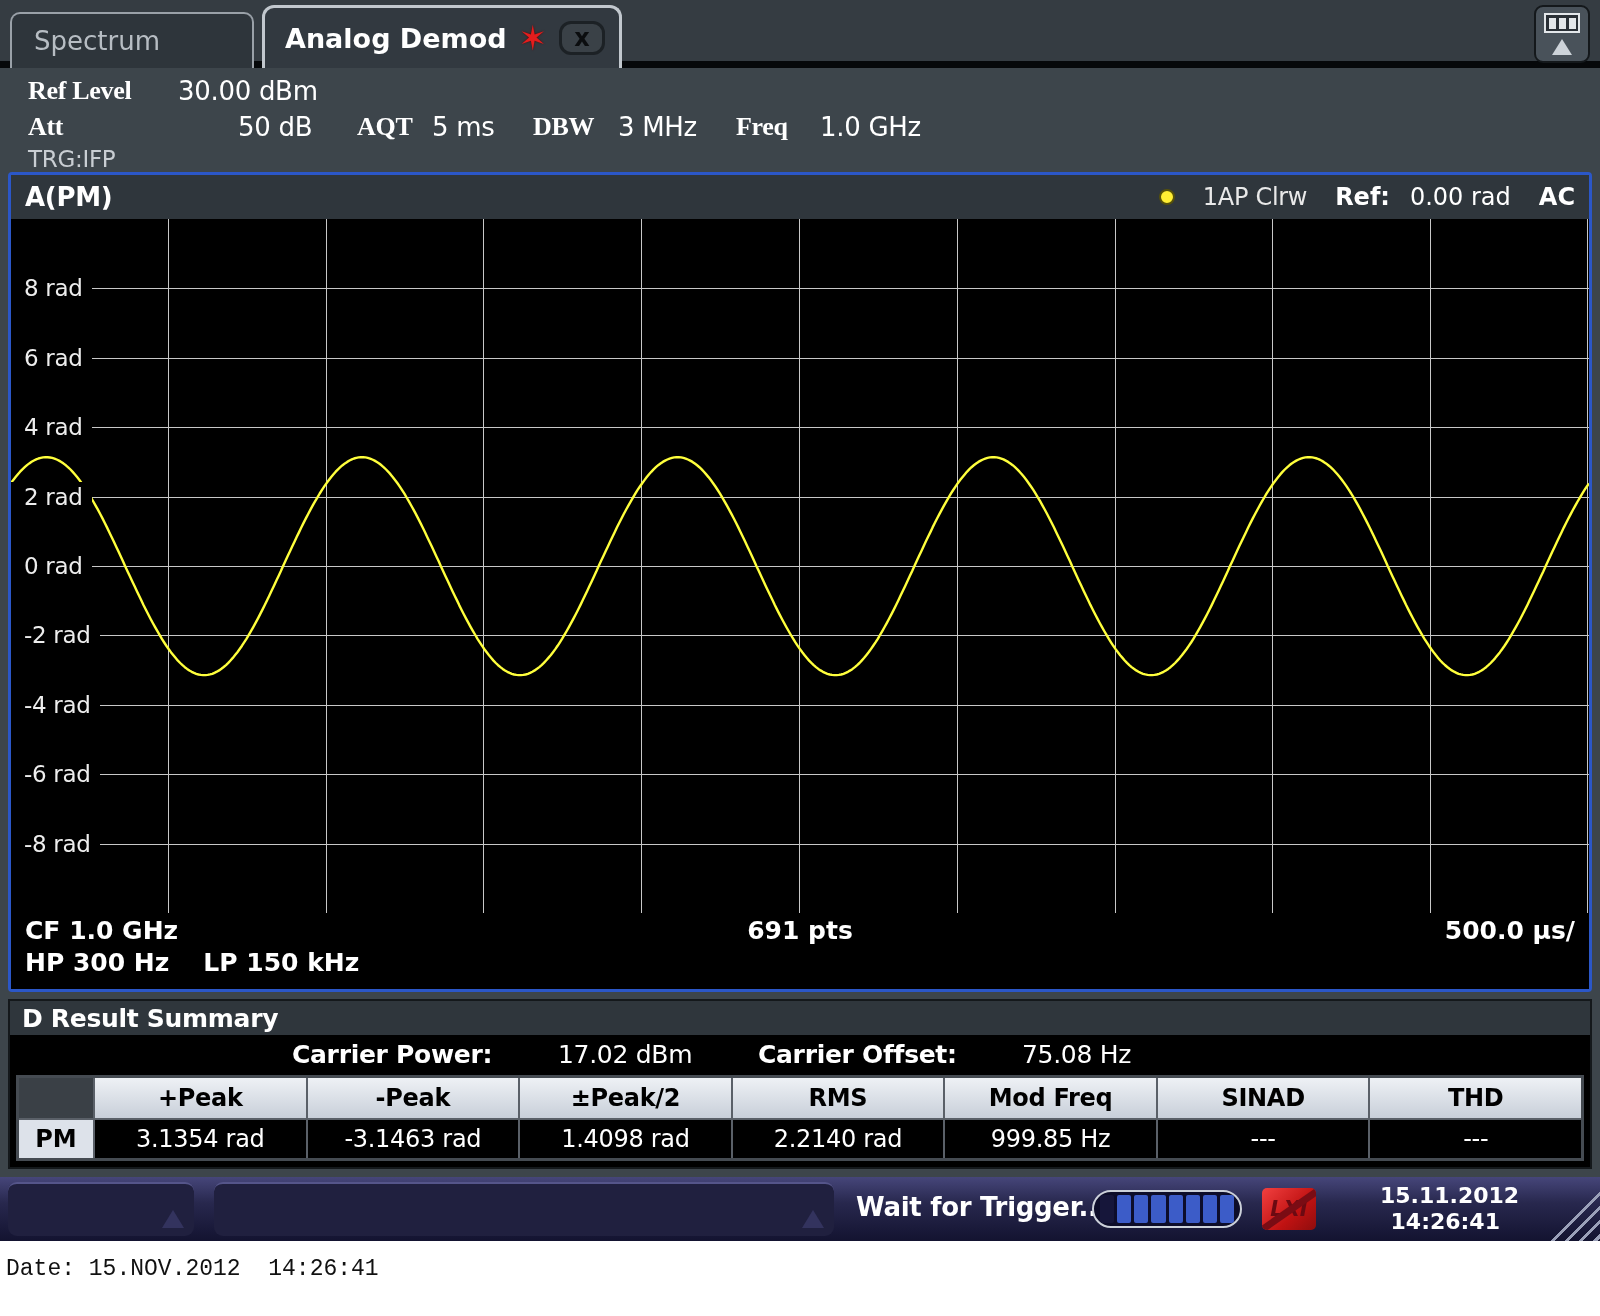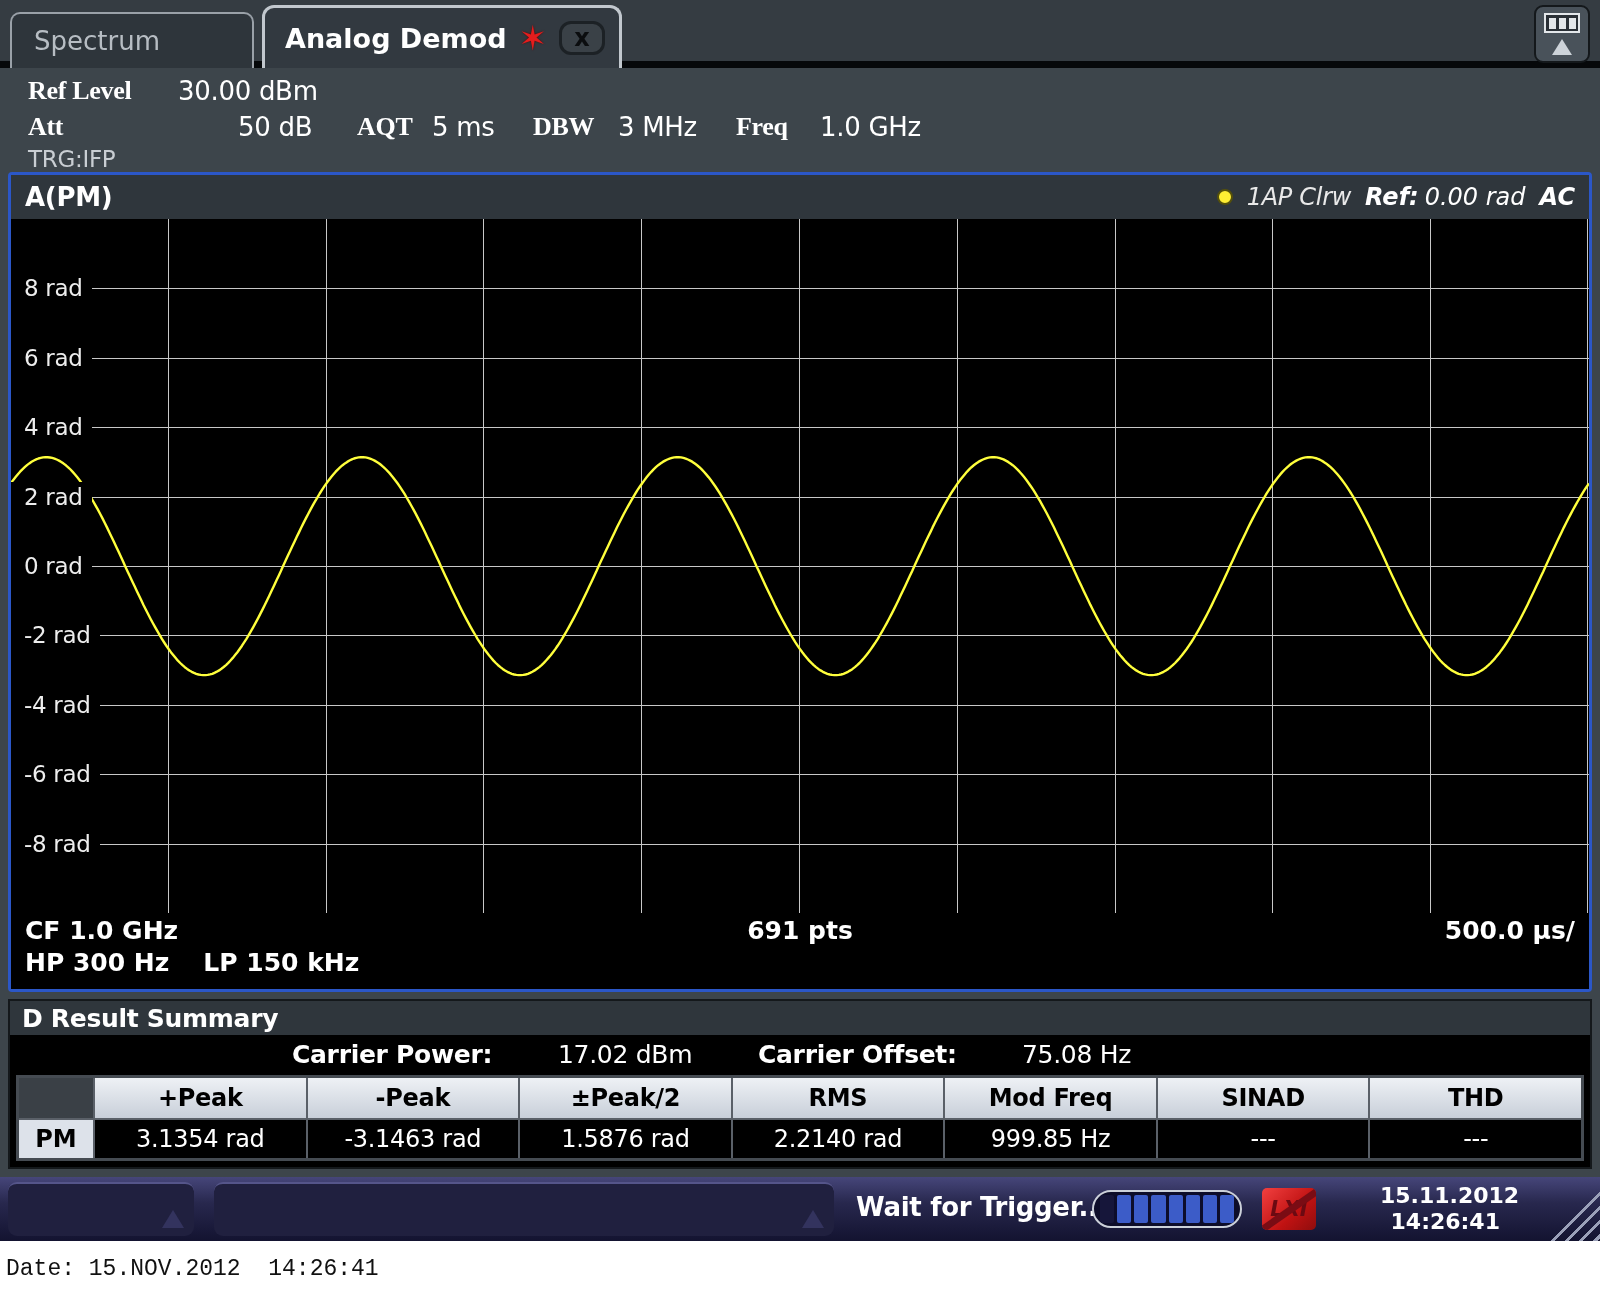--- a/index.html
+++ b/index.html
@@ -35,21 +35,21 @@
   
   .hdr { position:relative; height:104px; background:#3d454b; color:#fff; }
   .hdr span { position:absolute; font-size:26px; white-space:nowrap; letter-spacing:-0.3px; }
   .hdr .lbl { font-weight:bold;font-family:Liberation Serif, serif; }
   .hdr .trg { font-size:23px; color:#c9ced3; }
 
   
   .chart-win { position:relative; margin:0 8px; border:3px solid #2b57c8; border-radius:4px; background:#000; }
   .chart-title { display:flex; align-items:center; height:44px; background:#2f363c; padding:0 14px; color:#fff; }
   .chart-title .t { font-size:26px; font-weight:bold; letter-spacing:-0.3px; }
-  .chart-title .right { margin-left:auto; display:flex; align-items:center; gap:14px; font-size:24px;font-style:italic; }
+  .chart-title .right { margin-left:auto; display:flex; align-items:center; gap:28px; font-size:24px; }
   .trace-dot-icon { width:16px; height:16px; border-radius:50%; background:#ffee33; border:2px solid #55500a; }
   .trace-lab { color:#e9e9e9; letter-spacing:-0.3px; }
   .ref-lab { font-weight:bold; }
   .ref-val { margin-left:-8px; }
   .ac-lab { font-weight:bold; }
   .plot { position:relative; height:694px; background:#000; overflow:hidden; }
   .plot svg { position:absolute; left:0; top:0; }
   .ytick { position:absolute; left:0; z-index:2; background:#000; color:#ededed; font-size:23px;
            line-height:30px; padding:0 9px 0 13px; letter-spacing:-0.3px; }
   .chart-foot { position:relative; background:#000; color:#fff; padding:3px 14px 9px; font-weight:bold; }
@@ -220,21 +220,21 @@
           <div class="th">+Peak</div>
           <div class="th">-Peak</div>
           <div class="th">±Peak/2</div>
           <div class="th">RMS</div>
           <div class="th">Mod Freq</div>
           <div class="th">SINAD</div>
           <div class="th">THD</div>
           <div class="row-label">PM</div>
           <div class="td">3.1354 rad</div>
           <div class="td">-3.1463 rad</div>
-          <div class="td">1.5876 rad</div>
+          <div class="td">1.4098 rad</div>
           <div class="td">2.2140 rad</div>
           <div class="td">999.85 Hz</div>
           <div class="td">---</div>
           <div class="td">---</div>
         </div>
     </div>
 
     <div class="statusbar">
       <div class="sb-pill pill1">
           <span class="pill-arrow"></span>

